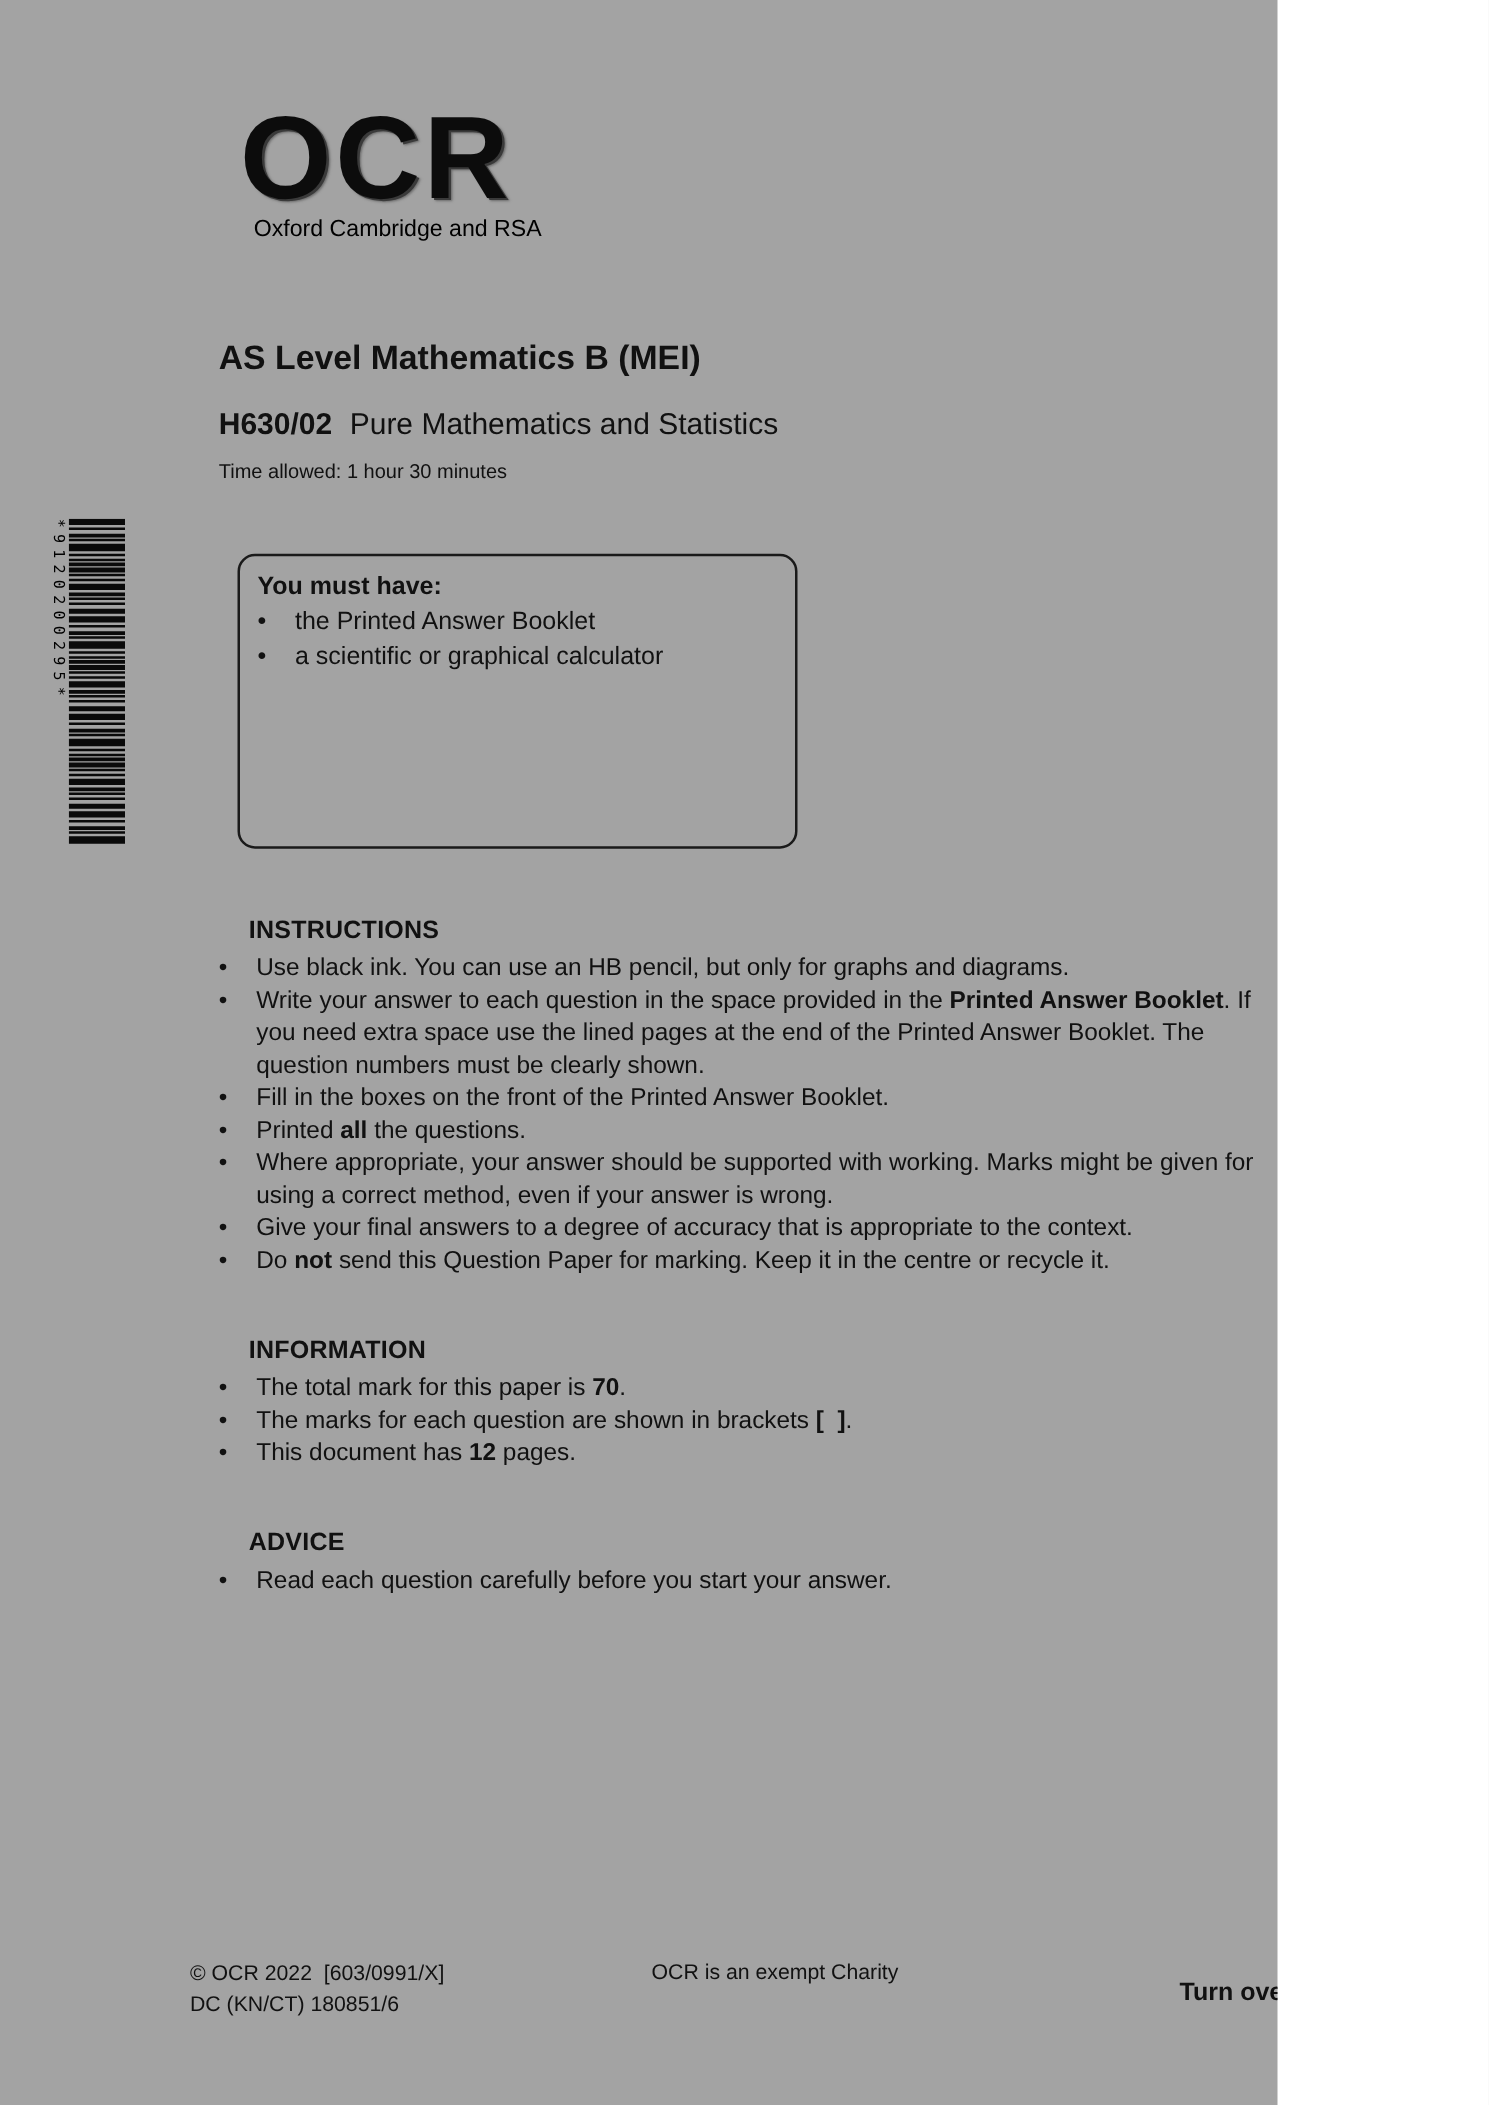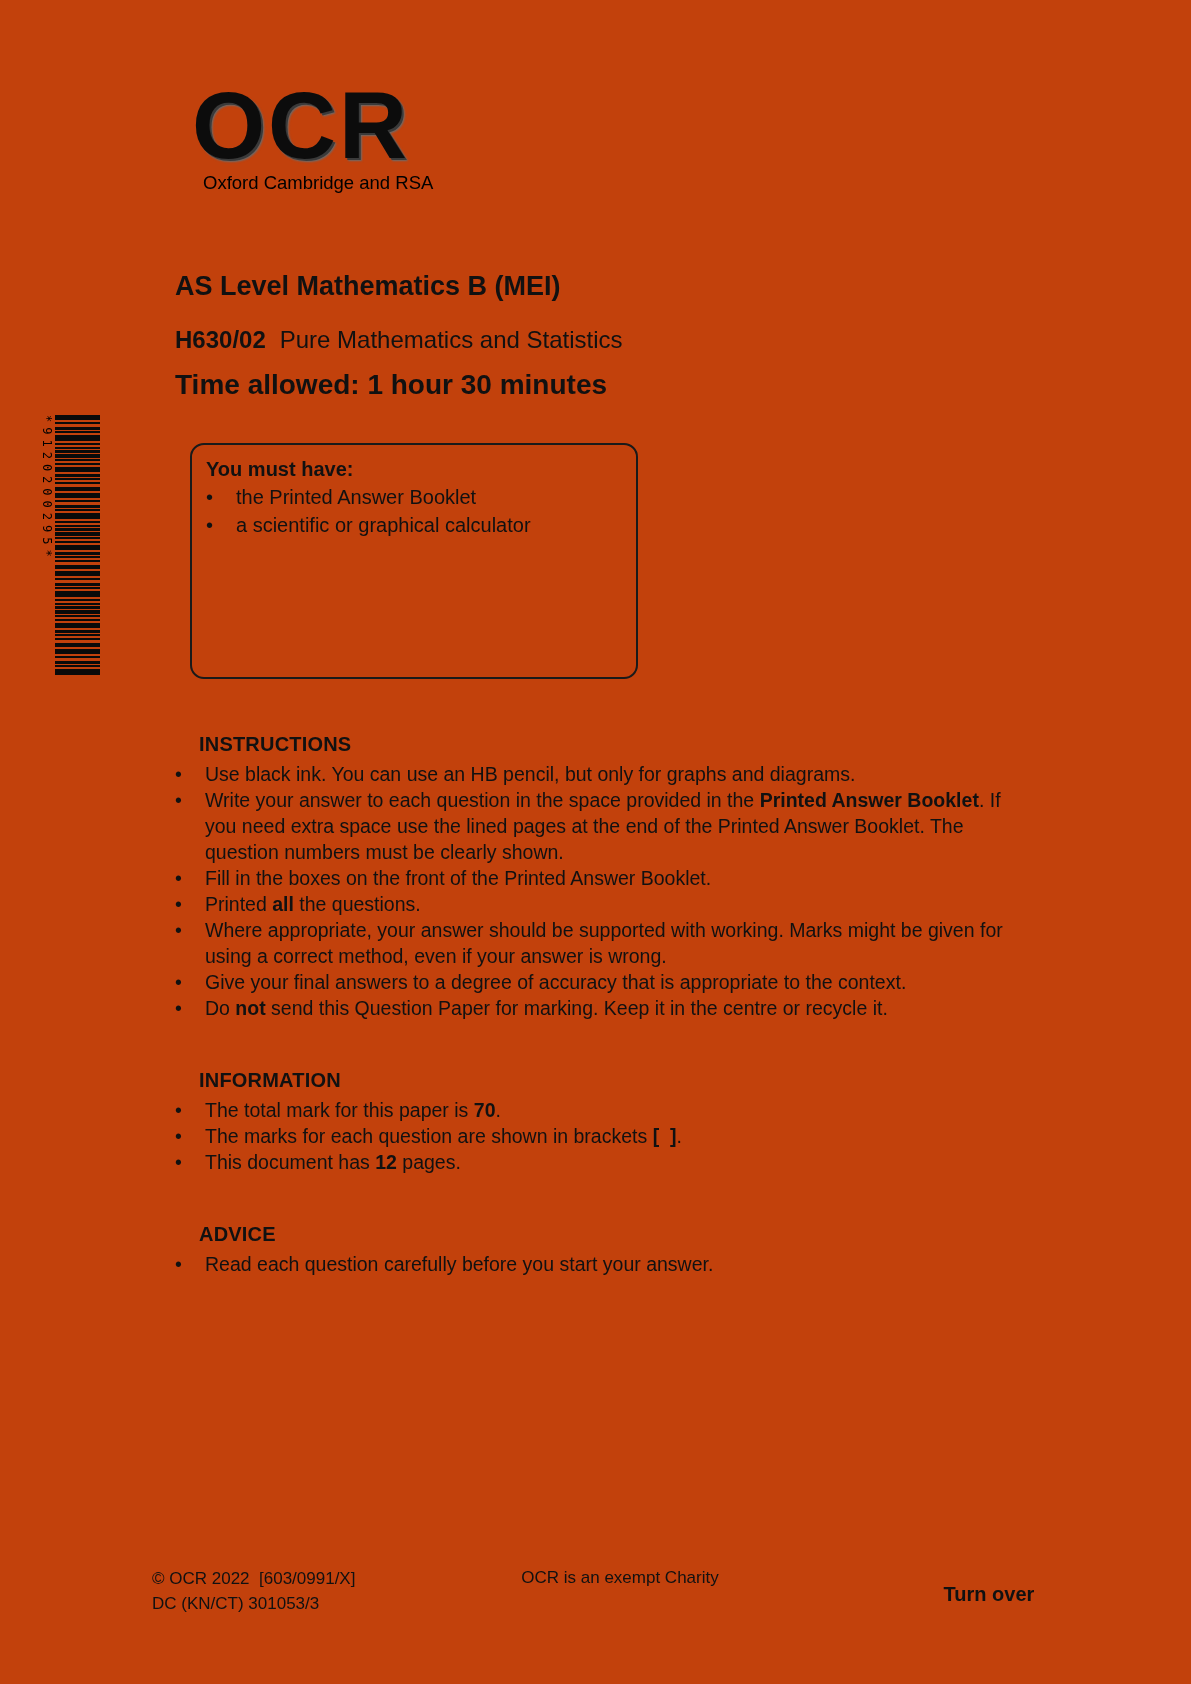--- a/index.html
+++ b/index.html
@@ -1,21 +1,21 @@
 <!DOCTYPE html>
 <html><head>
 <meta charset="utf-8">
 <style>
   * { margin:0; padding:0; box-sizing:border-box; }
   html,body { background:#ffffff; }
   body { font-family:"Liberation Sans", sans-serif; color:#111; }
   .page {
     position:relative;
-    width:1191px; height:1684px;
-    background:#c2410c;
+    width:1022px; height:1684px;
+    background:#a3a3a3;
     overflow:hidden;
   }
 
   
   .logo-ocr {
     position:absolute; left:192px; top:88px;
     font-size:94px; font-weight:800; line-height:76px;
     letter-spacing:3px; color:#0c0c0c;
     text-shadow:2px 2px 0 #3a3a3a, 3px 3px 2px #6a6a6a;
   }
@@ -34,21 +34,21 @@
     font-size:27px; font-weight:bold;
   }
   .doc-codeline {
     position:absolute; left:175px; top:326px;
     font-size:24px;
   }
   .doc-codeline .code { font-weight:bold; }
   .doc-codeline .name { margin-left:14px; }
   .doc-time {
     position:absolute; left:175px; top:369px;
-    font-size:28px; font-weight:bold;
+    font-size:16px; font-weight:normal;
   }
 
   
   .barcode { position:absolute; left:40px; top:415px; width:60px; height:264px; }
   .barcode-text {
     position:absolute; left:14px; top:0;
     width:264px; height:14px;
     transform-origin:0 0; transform:rotate(90deg);
     font-family:"DejaVu Sans Mono", monospace;
     font-size:12px; letter-spacing:5px; color:#000;
@@ -239,18 +239,18 @@
           <li class="bullet-row">
             <span class="bullet">•</span>
             <span class="bullet-text"><span>Read each question carefully before you start your answer.</span></span>
           </li>
         </ul>
       </div>
     </div>
 
   <div class="footer-left">
     <div>© OCR 2022&nbsp; [603/0991/X]</div>
-    <div>DC (KN/CT) 301053/3</div>
+    <div>DC (KN/CT) 180851/6</div>
   </div>
   <div class="footer-center">OCR is an exempt Charity</div>
   <div class="footer-right">Turn over</div>
 
 </div>
 
 </body></html>

